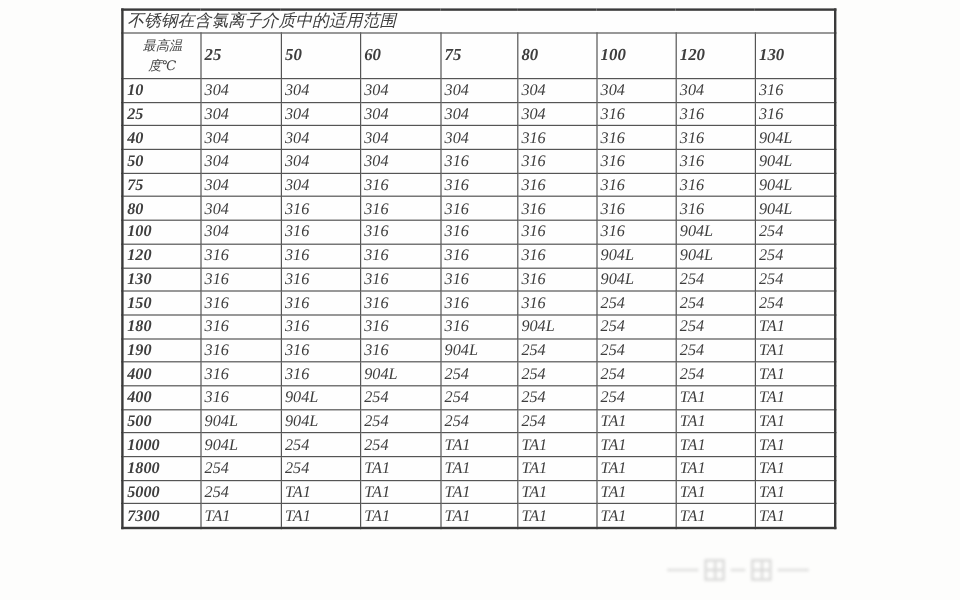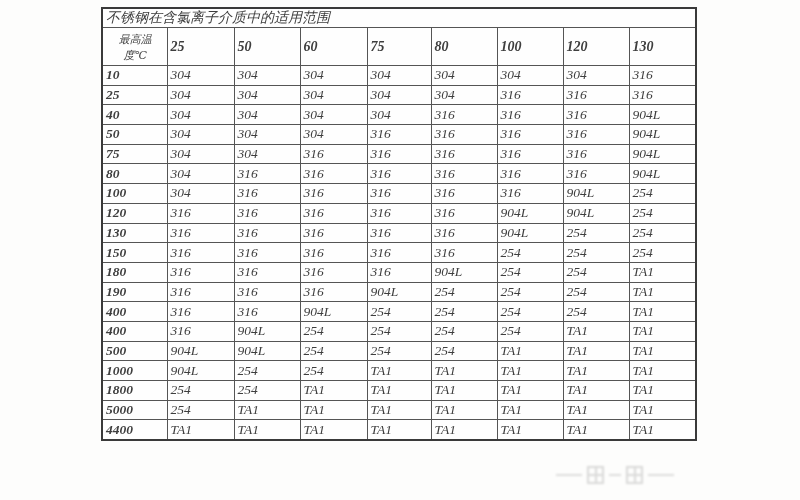--- a/index.html
+++ b/index.html
@@ -323,21 +323,21 @@
           <td class="value-cell">254</td>
           <td class="value-cell">TA1</td>
           <td class="value-cell">TA1</td>
           <td class="value-cell">TA1</td>
           <td class="value-cell">TA1</td>
           <td class="value-cell">TA1</td>
           <td class="value-cell">TA1</td>
           <td class="value-cell">TA1</td>
         </tr>
         <tr>
-          <td class="row-label">4400</td>
+          <td class="row-label">7300</td>
           <td class="value-cell">TA1</td>
           <td class="value-cell">TA1</td>
           <td class="value-cell">TA1</td>
           <td class="value-cell">TA1</td>
           <td class="value-cell">TA1</td>
           <td class="value-cell">TA1</td>
           <td class="value-cell">TA1</td>
           <td class="value-cell">TA1</td>
         </tr>
       </tbody>

